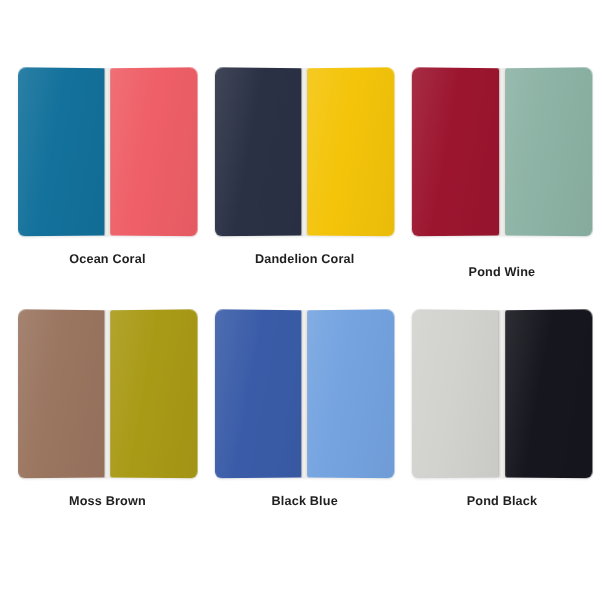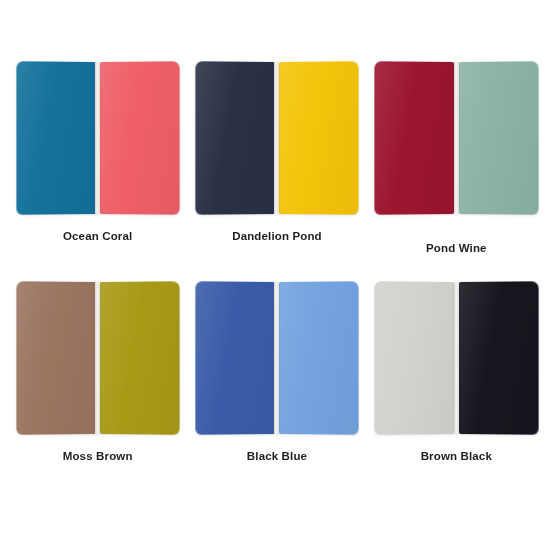--- a/index.html
+++ b/index.html
@@ -90,21 +90,21 @@
         <div class="panel right" style="background: rgb(239, 95, 103);"></div>
       </div>
       <div class="swatch-label" style="color: rgb(31, 31, 31);">Ocean Coral</div>
     </div>
     <div class="swatch-cell">
       <div class="cover">
         <div class="panel left" style="background: rgb(43, 49, 69);"></div>
         <div class="spine"></div>
         <div class="panel right" style="background: rgb(244, 196, 10);"></div>
       </div>
-      <div class="swatch-label" style="color: rgb(31, 31, 31);">Dandelion Pond</div>
+      <div class="swatch-label" style="color: rgb(31, 31, 31);">Dandelion Coral</div>
     </div>
     <div class="swatch-cell">
       <div class="cover">
         <div class="panel left" style="background: rgb(156, 21, 47);"></div>
         <div class="spine"></div>
         <div class="panel right" style="background: rgb(140, 179, 165);"></div>
       </div>
       <div class="swatch-label" style="color: rgb(31, 31, 31); margin-top: 27px;">Pond Wine</div>
     </div>
     <div class="swatch-cell">
@@ -122,15 +122,15 @@
         <div class="panel right" style="background: rgb(116, 163, 224);"></div>
       </div>
       <div class="swatch-label" style="color: rgb(31, 31, 31);">Black Blue</div>
     </div>
     <div class="swatch-cell">
       <div class="cover">
         <div class="panel left" style="background: rgb(210, 210, 207);"></div>
         <div class="spine"></div>
         <div class="panel right" style="background: rgb(22, 22, 30);"></div>
       </div>
-      <div class="swatch-label" style="color: rgb(31, 31, 31);">Brown Black</div>
+      <div class="swatch-label" style="color: rgb(31, 31, 31);">Pond Black</div>
     </div>
   </div>
 
 </body></html>

